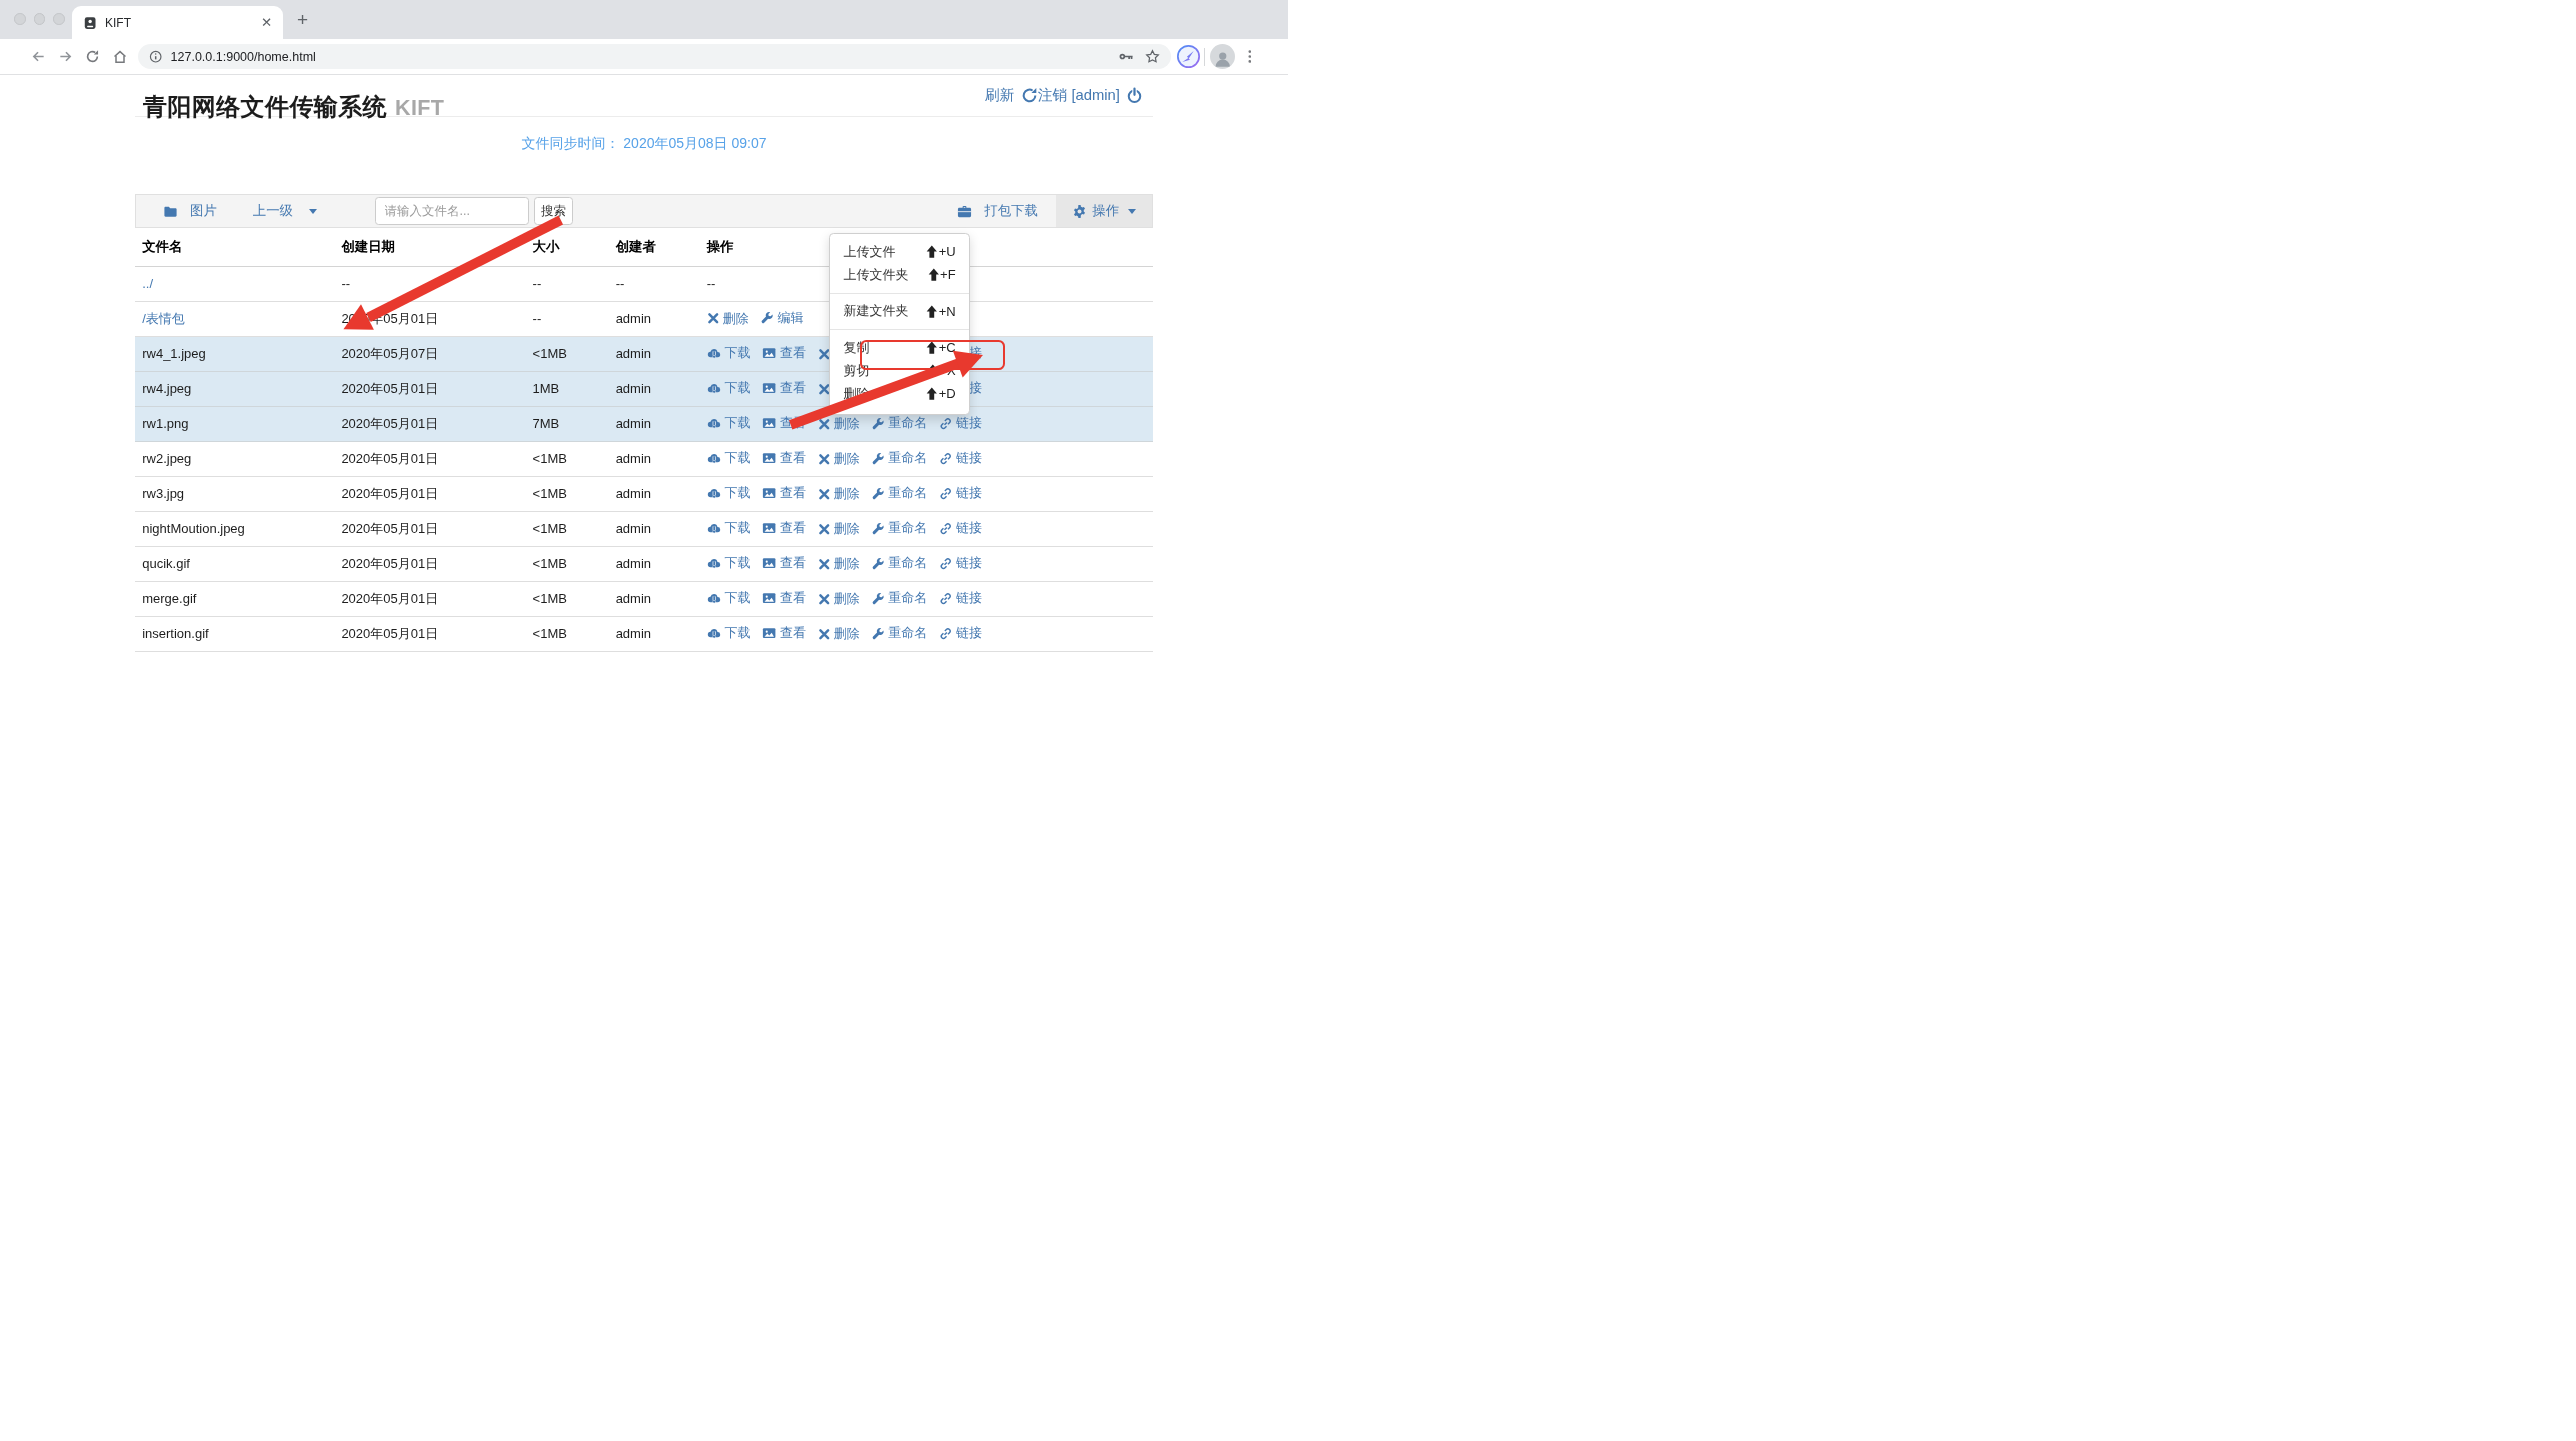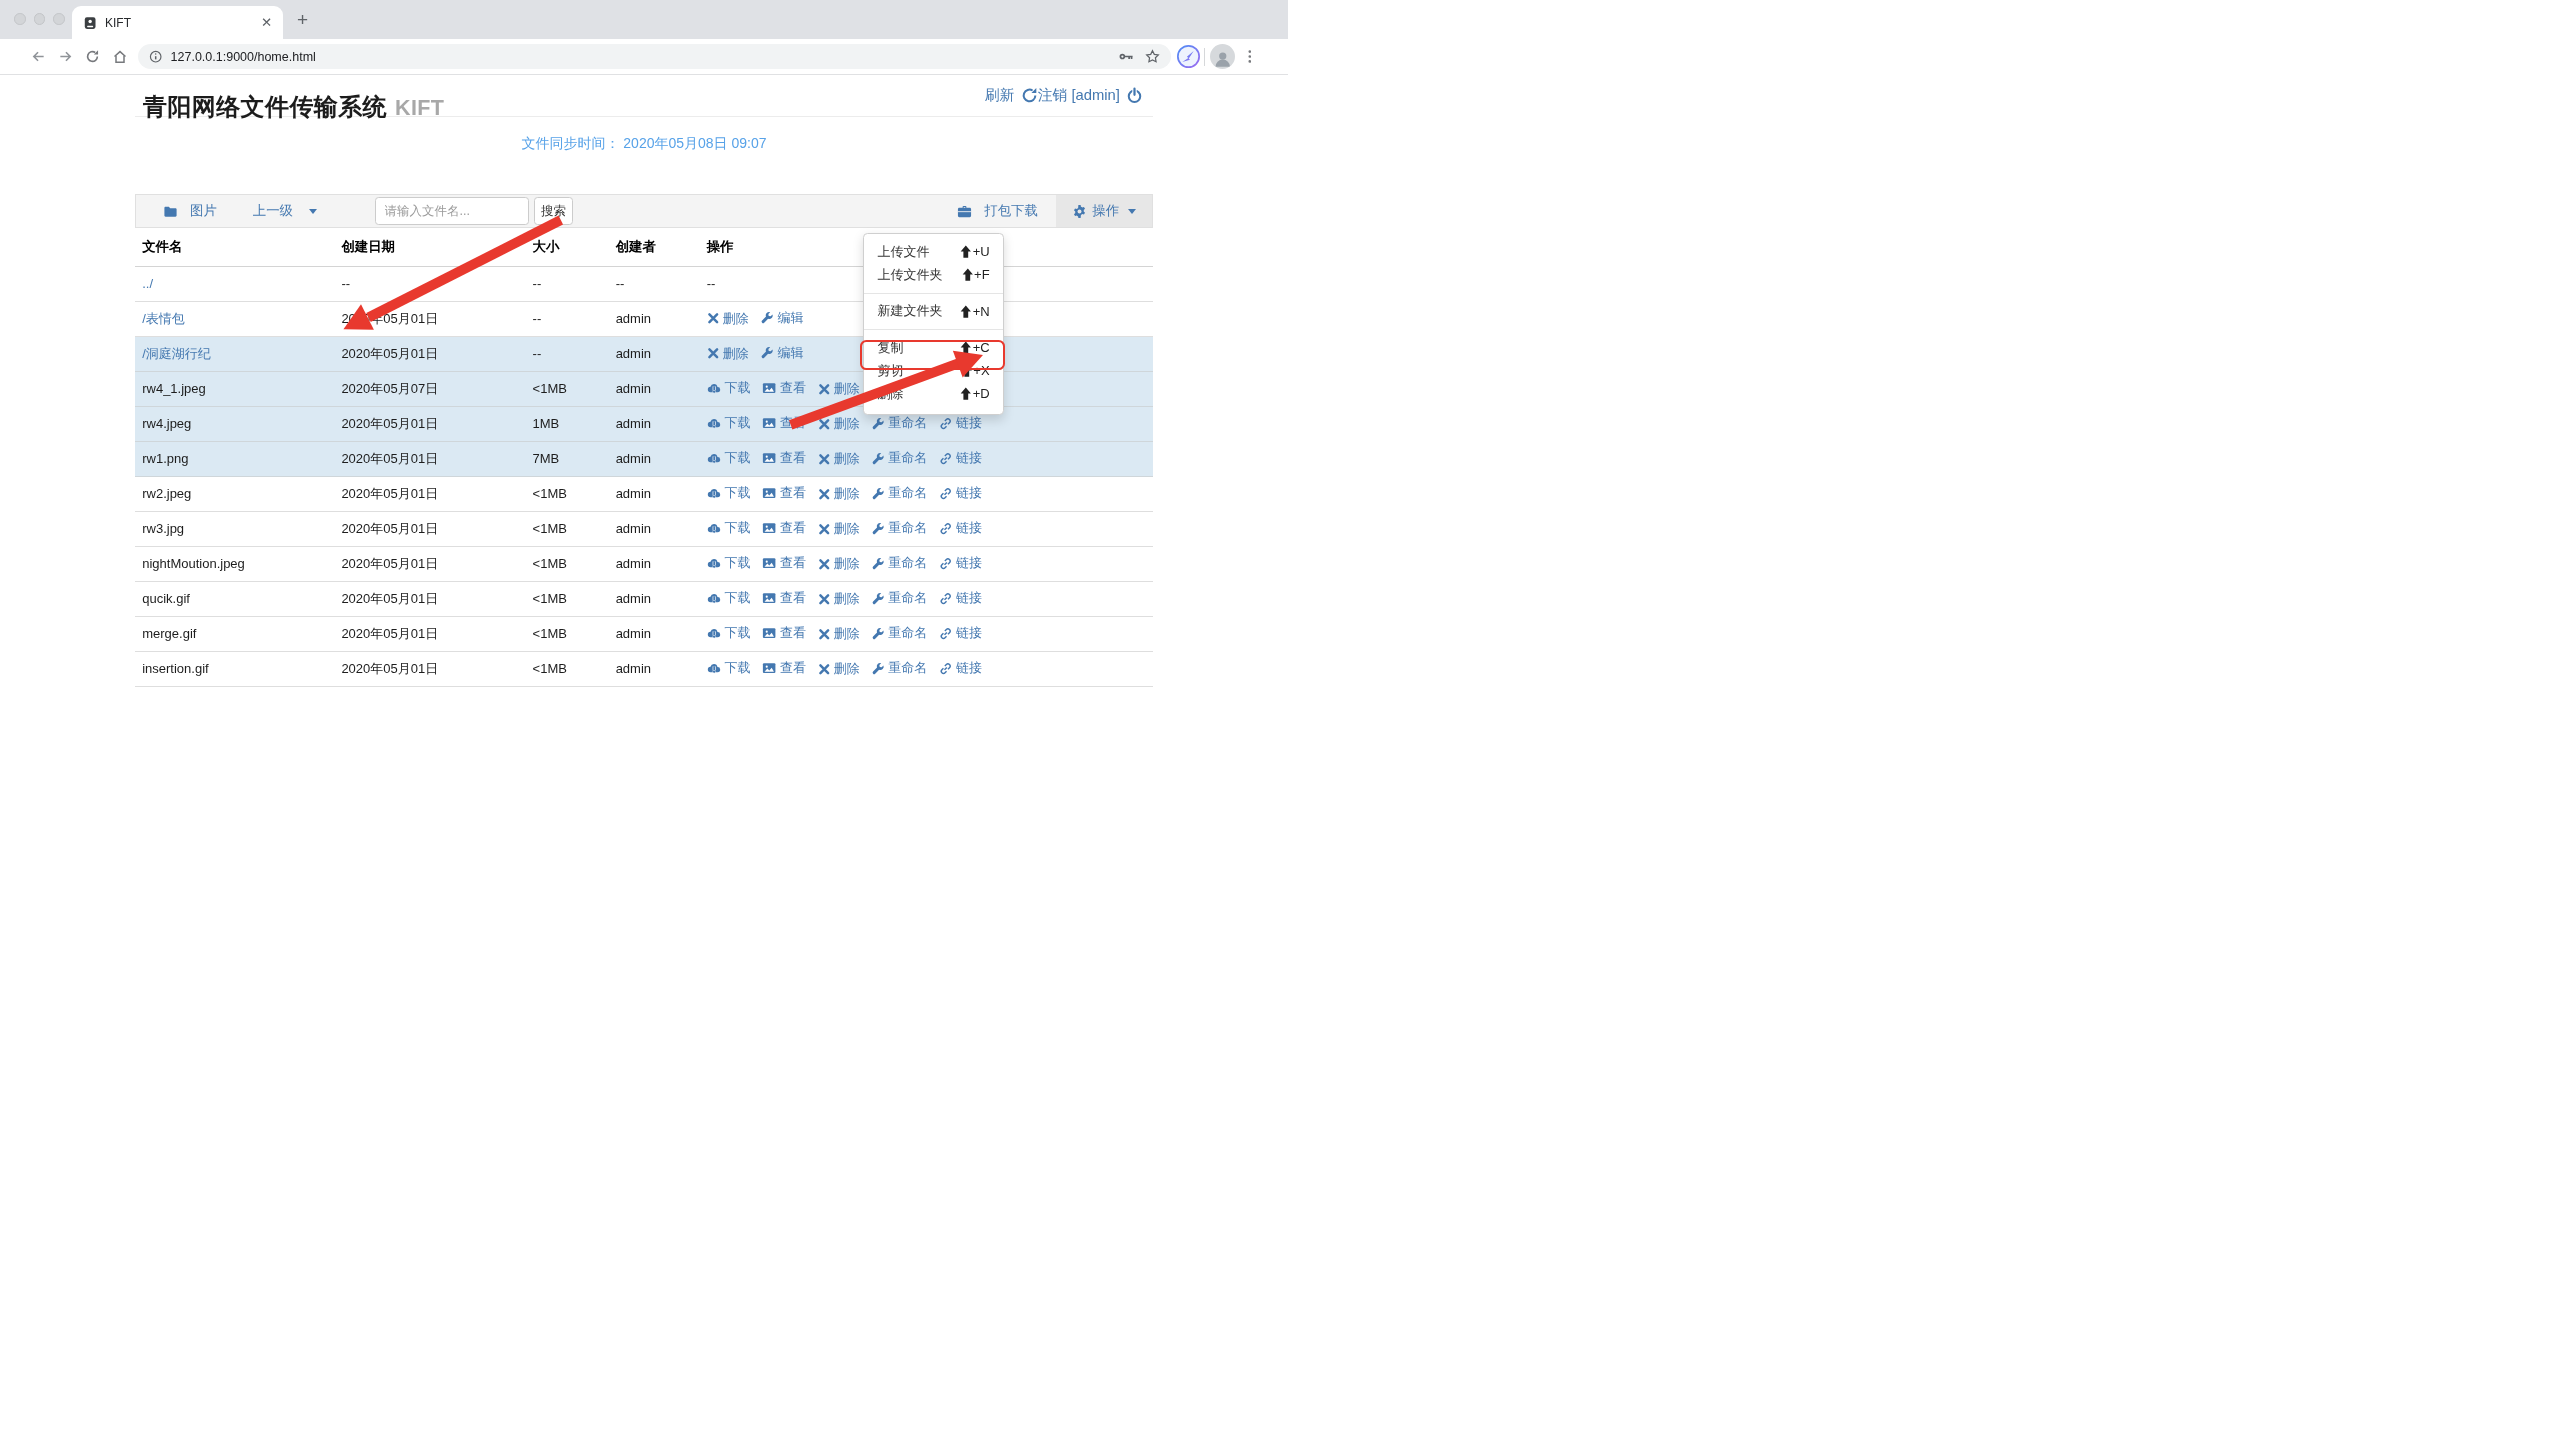--- a/index.html
+++ b/index.html
@@ -57,21 +57,21 @@
   .tb-actions{height:100%;background:#e7e7e7;display:flex;align-items:center;padding:0 16px;gap:5.4px;color:var(--accent);font-size:13.4px}
 
   table{width:100%;border-collapse:collapse;table-layout:fixed}
   th{height:38px;text-align:left;padding:0 7.2px;font-size:13.4px;color:#000;border-bottom:1.8px solid #d4d4d4;background:#fff;font-weight:700}
   td{height:35px;padding:0 7.2px;font-size:13px;color:#1d1d1d;border-bottom:1.8px solid #dedede;background:#fff;white-space:nowrap;overflow:hidden}
   tr.selected td{background:var(--selbg);border-bottom-color:#cfd6da}
   td a{color:var(--accent);text-decoration:none}
   td.ops a{margin-right:11.6px;display:inline-flex;align-items:center;gap:3.6px;white-space:nowrap}
 
   
-  .dropdown{position:absolute;left:863px;top:158px;width:141px;height:182px;background:#fff;border:0.9px solid #cfcfcf;border-radius:4.5px;box-shadow:0 4.5px 10.7px rgba(0,0,0,.15);z-index:5;padding-top:6.3px;font-size:13px}
+  .dropdown{position:absolute;left:829px;top:158px;width:141px;height:182px;background:#fff;border:0.9px solid #cfcfcf;border-radius:4.5px;box-shadow:0 4.5px 10.7px rgba(0,0,0,.15);z-index:5;padding-top:6.3px;font-size:13px}
   .menu-item{height:23px;display:flex;align-items:center;justify-content:space-between;padding:0 13.4px;color:#333}
   .menu-item .sc{display:flex;align-items:center;gap:0.9px;color:#222;font-size:13px}
   .menu-divider{height:0.9px;background:#e5e5e5;margin:6.3px 0}
 
   
   .arrows{position:absolute;left:0;top:0;width:1288px;height:646px;z-index:6;pointer-events:none}
   .arrow-line{stroke:var(--red);stroke-width:11;fill:none}
   .arrow-head{fill:var(--red)}
   .hl-box{position:absolute;left:860px;top:265px;width:145px;height:29.5px;border:2.7px solid var(--red);border-radius:6.3px;z-index:7;pointer-events:none}
 </style>
@@ -284,41 +284,20 @@
               </a><a href="#">
                 <span class="ic">
                   <svg width="13.4" height="13.4" viewBox="0 0 16 16" fill="currentColor">
                     <path d="M14.9 4.1a4 4 0 0 1-5.2 5.1L5 13.9a1.75 1.75 0 0 1-2.5-2.5L7.2 6.7a4 4 0 0 1 5-5.3L10 3.6l.4 2.4 2.4.4z"></path>
                   </svg>
                 </span>
                 <span>编辑</span>
               </a></td>
           </tr>
           <tr class="selected">
-            <td><a href="#">/洞庭湖行纪</a></td>
-            <td>2020年05月01日</td>
-            <td>--</td>
-            <td>admin</td>
-            <td class="ops"><a href="#">
-                <span class="ic">
-                  <svg width="12.5" height="12.5" viewBox="0 0 16 16">
-                    <path d="M3.1 3.1 12.9 12.9M12.9 3.1 3.1 12.9" stroke="currentColor" stroke-width="3.2" stroke-linecap="round"></path>
-                  </svg>
-                </span>
-                <span>删除</span>
-              </a><a href="#">
-                <span class="ic">
-                  <svg width="13.4" height="13.4" viewBox="0 0 16 16" fill="currentColor">
-                    <path d="M14.9 4.1a4 4 0 0 1-5.2 5.1L5 13.9a1.75 1.75 0 0 1-2.5-2.5L7.2 6.7a4 4 0 0 1 5-5.3L10 3.6l.4 2.4 2.4.4z"></path>
-                  </svg>
-                </span>
-                <span>编辑</span>
-              </a></td>
-          </tr>
-          <tr class="selected">
             <td><span>rw4_1.jpeg</span></td>
             <td>2020年05月07日</td>
             <td>&lt;1MB</td>
             <td>admin</td>
             <td class="ops"><a href="#">
                 <span class="ic">
                   <svg width="14.3" height="14.3" viewBox="0 0 16 16">
                     <path d="M4.1 12.6a3.1 3.1 0 0 1-.2-6.2A4 4 0 0 1 11.7 6.8a2.9 2.9 0 0 1 .3 5.8z" fill="currentColor"></path>
                     <path d="M8 6v6.6" stroke="#fff" stroke-width="3.4"></path>
                     <path d="M8 6v4.2" stroke="currentColor" stroke-width="1.9"></path>

